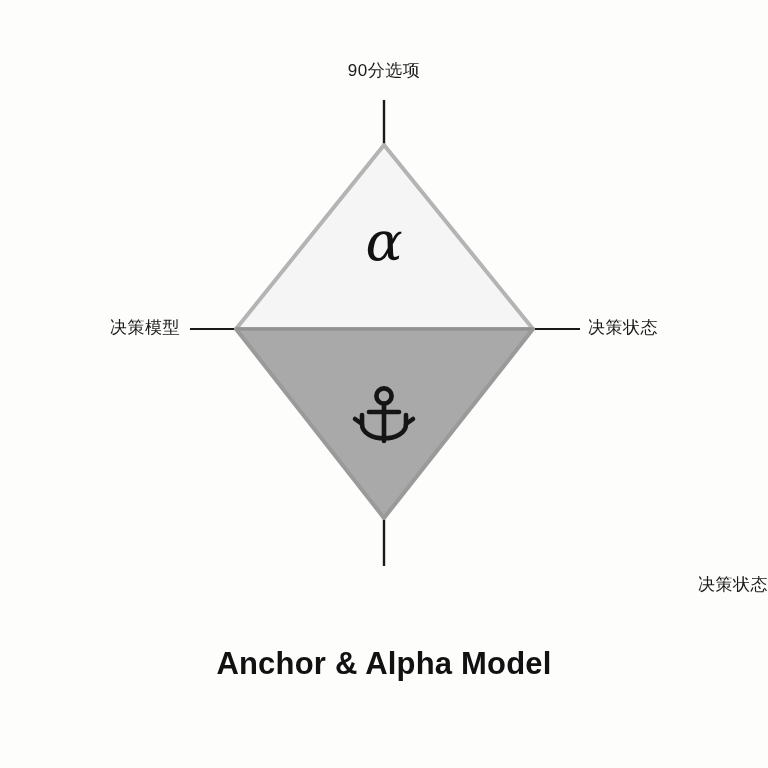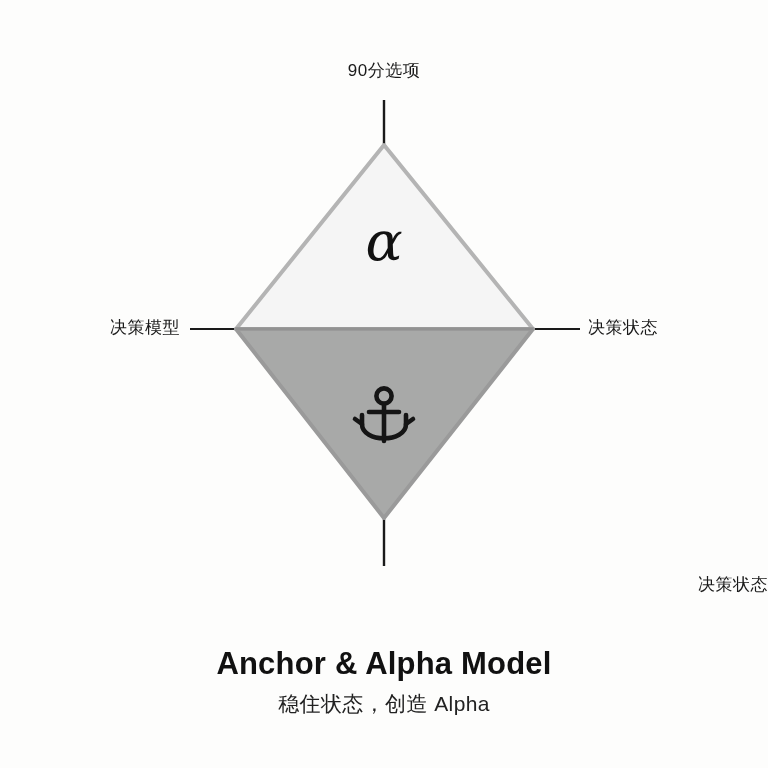--- a/index.html
+++ b/index.html
@@ -126,16 +126,15 @@
 
   <div class="glyph-alpha">α</div>
 
   <div class="node-label" id="label-top">90分选项</div>
   <div class="node-label" id="label-left">决策模型</div>
   <div class="node-label" id="label-right">决策状态</div>
   <div class="node-label" id="label-bottom">决策状态</div>
 
   <div id="caption-block">
     <div id="caption-title">Anchor &amp; Alpha Model</div>
-    <div id="caption-subtitle">稳住状态，创造 Alpha</div>
   </div>
 
 </div>
 
 </body></html>

